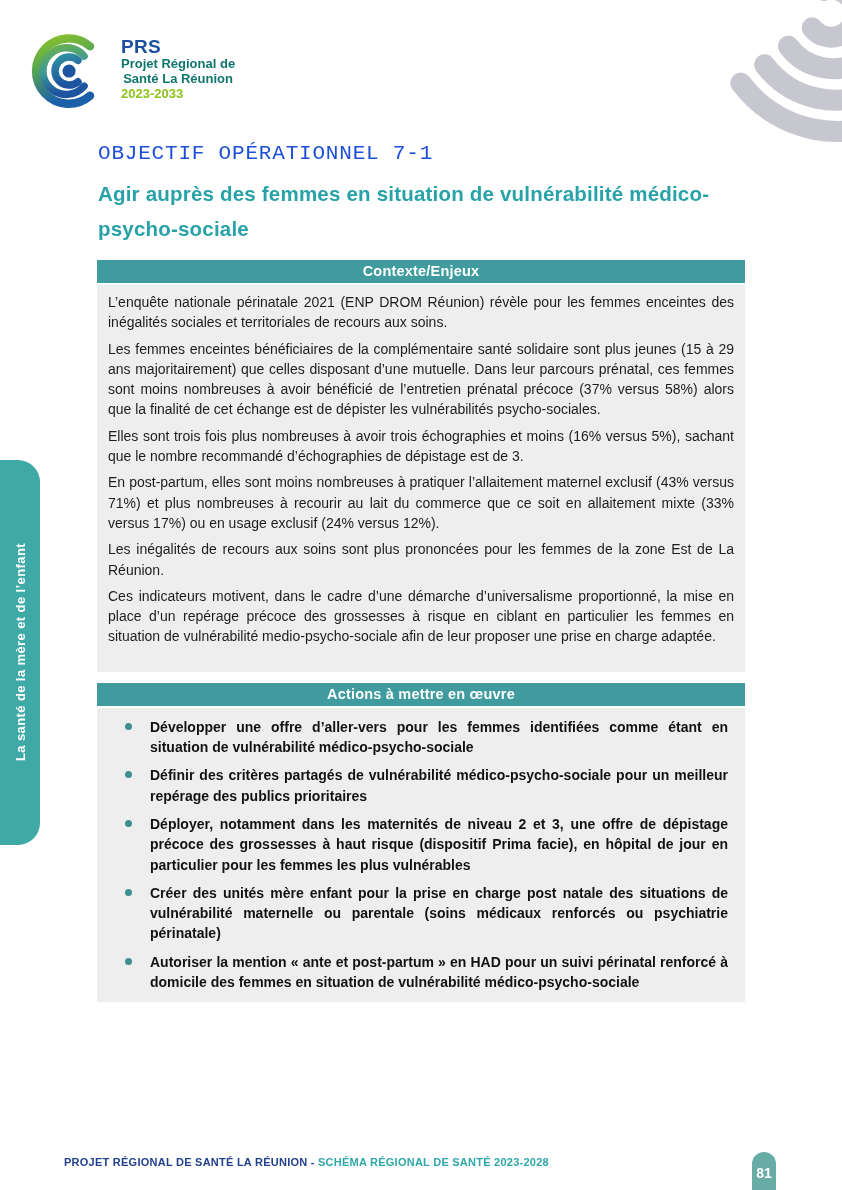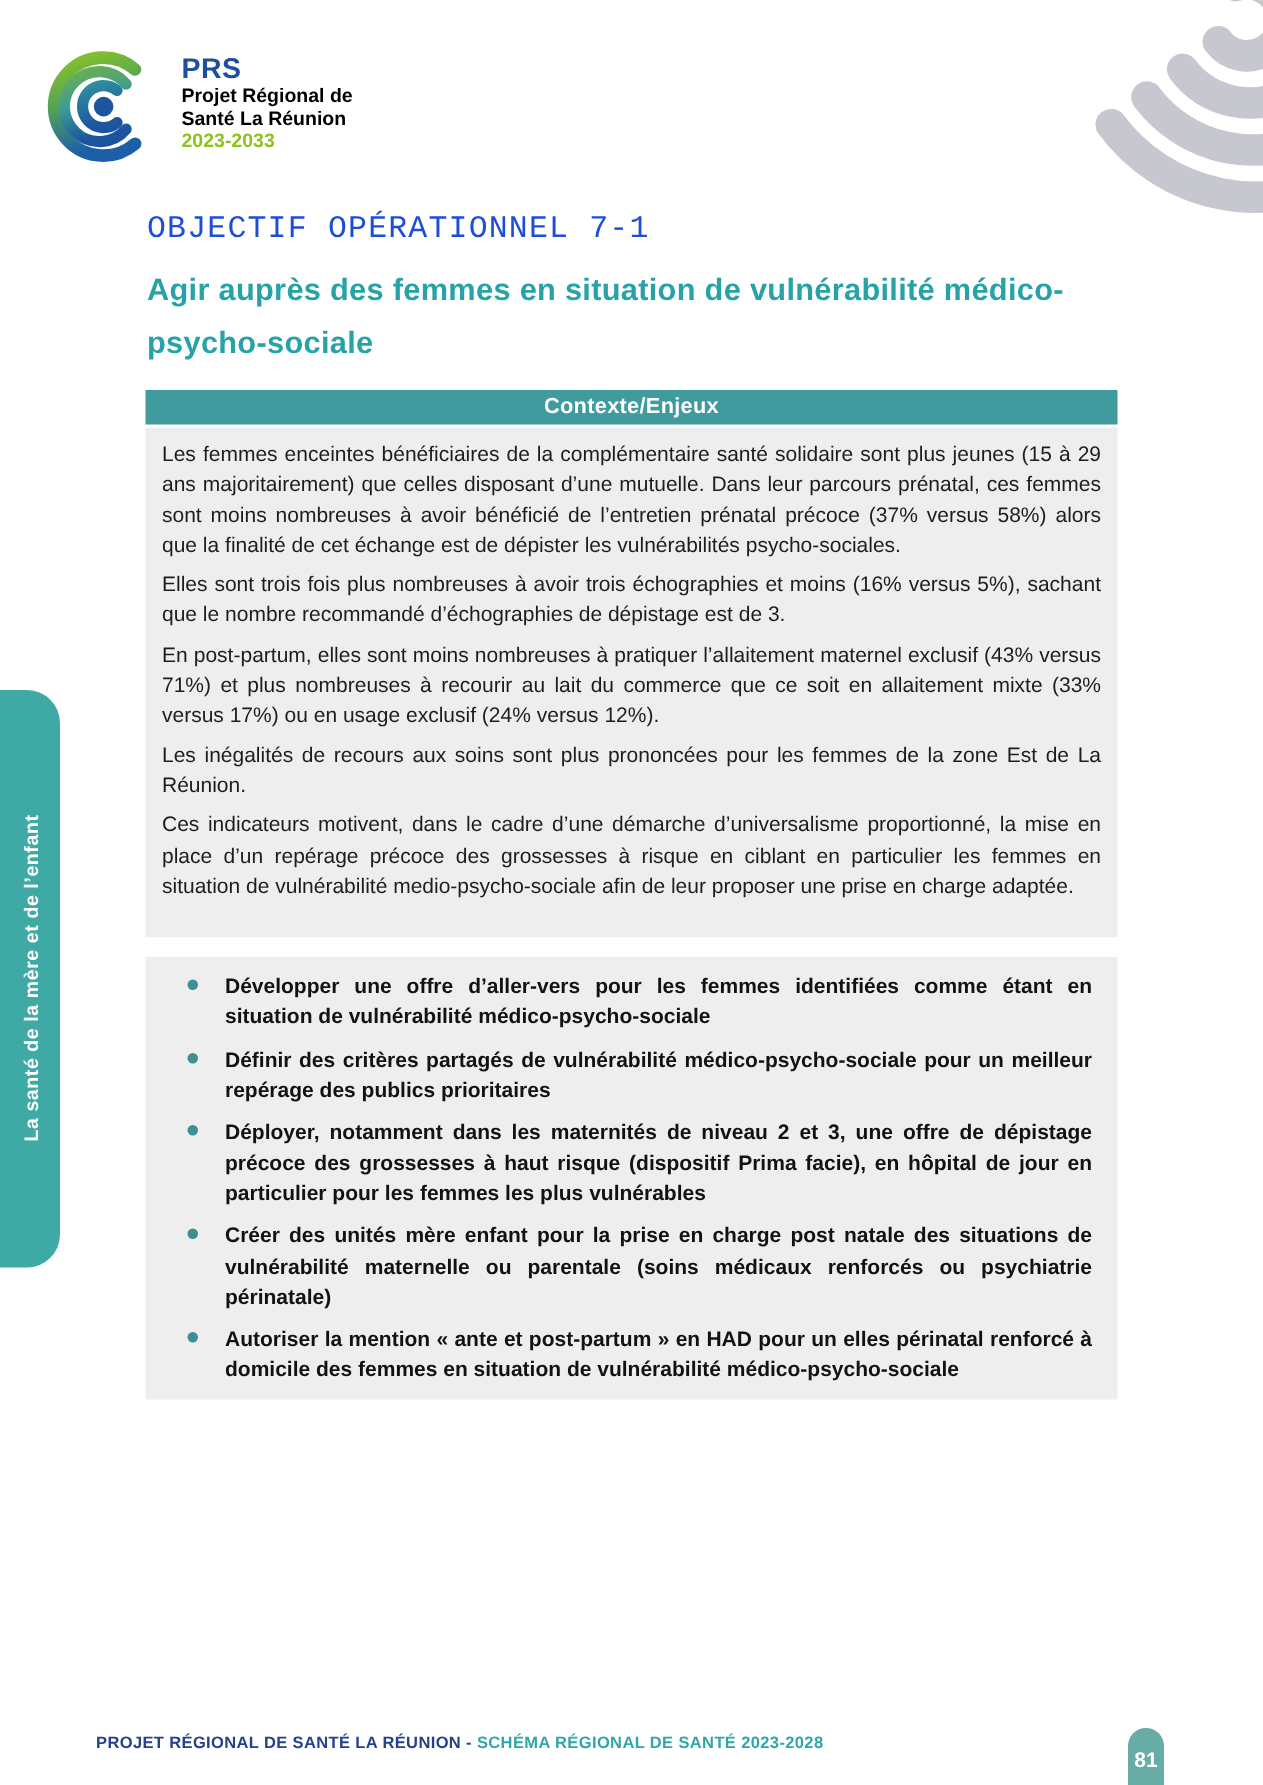--- a/index.html
+++ b/index.html
@@ -6,21 +6,21 @@
   body{
     width:842px;height:1190px;position:relative;background:#ffffff;
     font-family:"Liberation Sans", sans-serif;overflow:hidden;
     -webkit-font-smoothing:antialiased;
   }
   
   .logo{position:absolute;left:28px;top:30px;display:flex;align-items:flex-start;gap:9px;}
   .logo svg{display:block;}
   .logo-text{padding-top:6px;line-height:1.12;}
   .logo-acronym{font-size:19px;font-weight:bold;color:#1e4f9e;letter-spacing:.3px;}
-  .logo-line{font-size:13px;font-weight:bold;color:#000000;}
+  .logo-line{font-size:13px;font-weight:bold;color:#0f766e;text-align:center;}
   .logo-years{font-size:13px;font-weight:bold;color:#8dc21f;margin-top:1px;}
   
   .swoosh{position:absolute;top:0;right:0;width:170px;height:195px;overflow:hidden;pointer-events:none;}
   
   .kicker{
     position:absolute;left:98px;top:142px;width:648px;
     font-size:21px;color:#1d4ed8;letter-spacing:.8px;font-weight:normal;font-family:Liberation Mono, monospace;
   }
   .page-title{
     position:absolute;left:98px;top:176px;width:640px;
@@ -124,50 +124,52 @@
   </div>
 </div>
 
 <div class="kicker">OBJECTIF OPÉRATIONNEL 7-1</div>
 <h1 class="page-title" style="margin:0">Agir auprès des femmes en situation de vulnérabilité médico-psycho-sociale</h1>
 
 <div class="content">
 
   <div class="band">Contexte/Enjeux</div>
   <div class="graybox">
+    <p>L’enquête nationale périnatale 2021 (ENP DROM Réunion) révèle pour les femmes enceintes des inégalités sociales et territoriales de recours aux soins.</p>
     <p>Les femmes enceintes bénéficiaires de la complémentaire santé solidaire sont plus jeunes (15 à 29 ans majoritairement) que celles disposant d’une mutuelle. Dans leur parcours prénatal, ces femmes sont moins nombreuses à avoir bénéficié de l’entretien prénatal précoce (37% versus 58%) alors que la finalité de cet échange est de dépister les vulnérabilités psycho-sociales.</p>
     <p>Elles sont trois fois plus nombreuses à avoir trois échographies et moins (16% versus 5%), sachant que le nombre recommandé d’échographies de dépistage est de 3.</p>
     <p>En post-partum, elles sont moins nombreuses à pratiquer l’allaitement maternel exclusif (43% versus 71%) et plus nombreuses à recourir au lait du commerce que ce soit en allaitement mixte (33% versus 17%) ou en usage exclusif (24% versus 12%).</p>
     <p>Les inégalités de recours aux soins sont plus prononcées pour les femmes de la zone Est de La Réunion.</p>
     <p>Ces indicateurs motivent, dans le cadre d’une démarche d’universalisme proportionné, la mise en place d’un repérage précoce des grossesses à risque en ciblant en particulier les femmes en situation de vulnérabilité medio-psycho-sociale afin de leur proposer une prise en charge adaptée.</p>
   </div>
 
   <div class="section-gap"></div>
 
+  <div class="band">Actions à mettre en œuvre</div>
   <div class="graybox">
     <ul class="actions-list">
       <li class="action-item">
         <span class="bullet-dot"></span>
         <span class="action-text">Développer une offre d’aller-vers pour les femmes identifiées comme étant en situation de vulnérabilité médico-psycho-sociale</span>
       </li>
       <li class="action-item">
         <span class="bullet-dot"></span>
         <span class="action-text">Définir des critères partagés de vulnérabilité médico-psycho-sociale pour un meilleur repérage des publics prioritaires</span>
       </li>
       <li class="action-item">
         <span class="bullet-dot"></span>
         <span class="action-text">Déployer, notamment dans les maternités de niveau 2 et 3, une offre de dépistage précoce des grossesses à haut risque (dispositif Prima facie), en hôpital de jour en particulier pour les femmes les plus vulnérables</span>
       </li>
       <li class="action-item">
         <span class="bullet-dot"></span>
         <span class="action-text">Créer des unités mère enfant pour la prise en charge post natale des situations de vulnérabilité maternelle ou parentale (soins médicaux renforcés ou psychiatrie périnatale)</span>
       </li>
       <li class="action-item">
         <span class="bullet-dot"></span>
-        <span class="action-text">Autoriser la mention « ante et post-partum » en HAD pour un elles périnatal renforcé à domicile des femmes en situation de vulnérabilité médico-psycho-sociale</span>
+        <span class="action-text">Autoriser la mention « ante et post-partum » en HAD pour un suivi périnatal renforcé à domicile des femmes en situation de vulnérabilité médico-psycho-sociale</span>
       </li>
     </ul>
   </div>
 
 </div>
 
 <div class="side-tab">
   <span>La santé de la mère et de l’enfant</span>
 </div>
 

